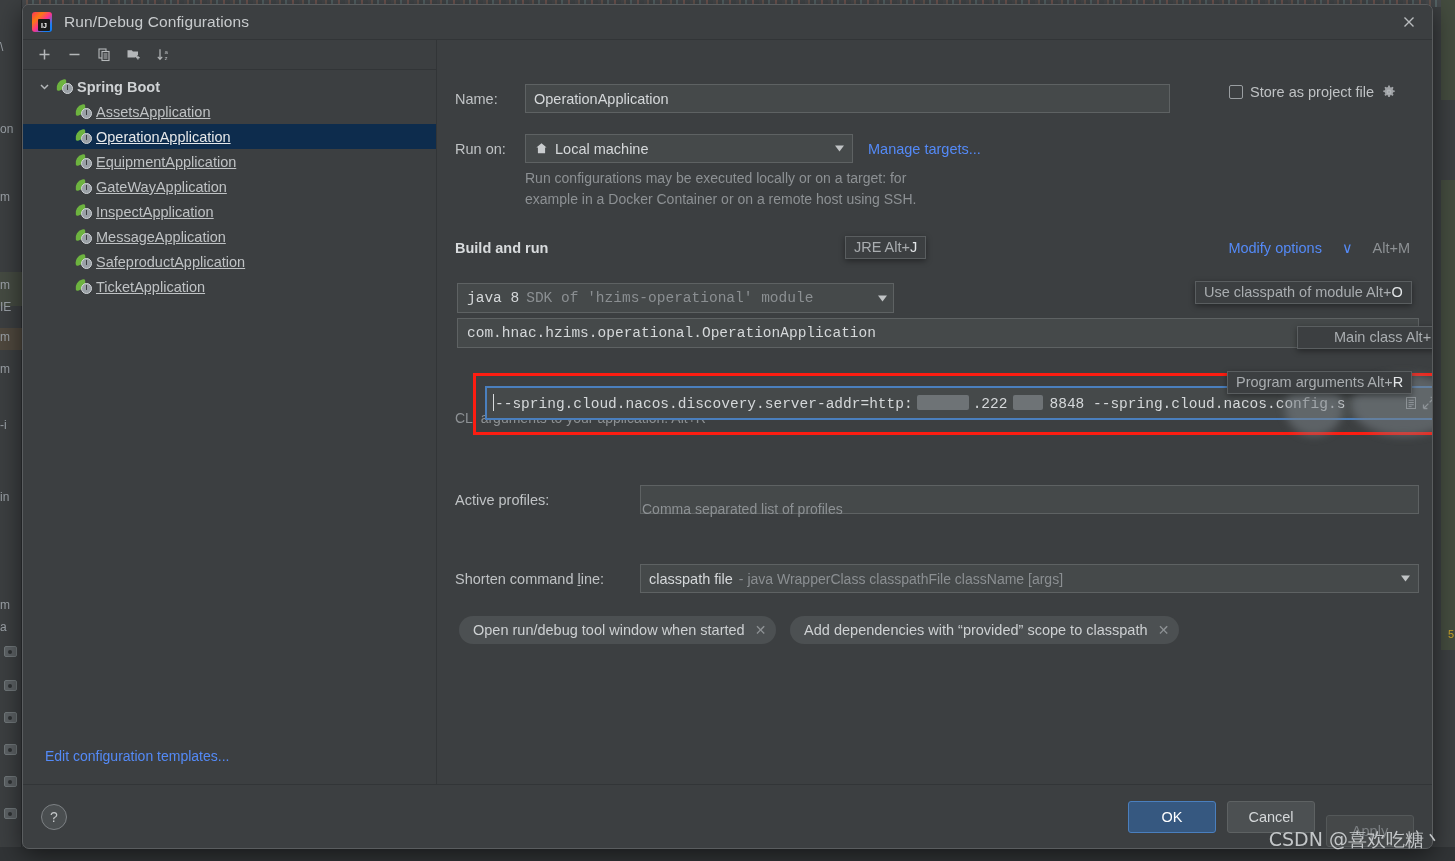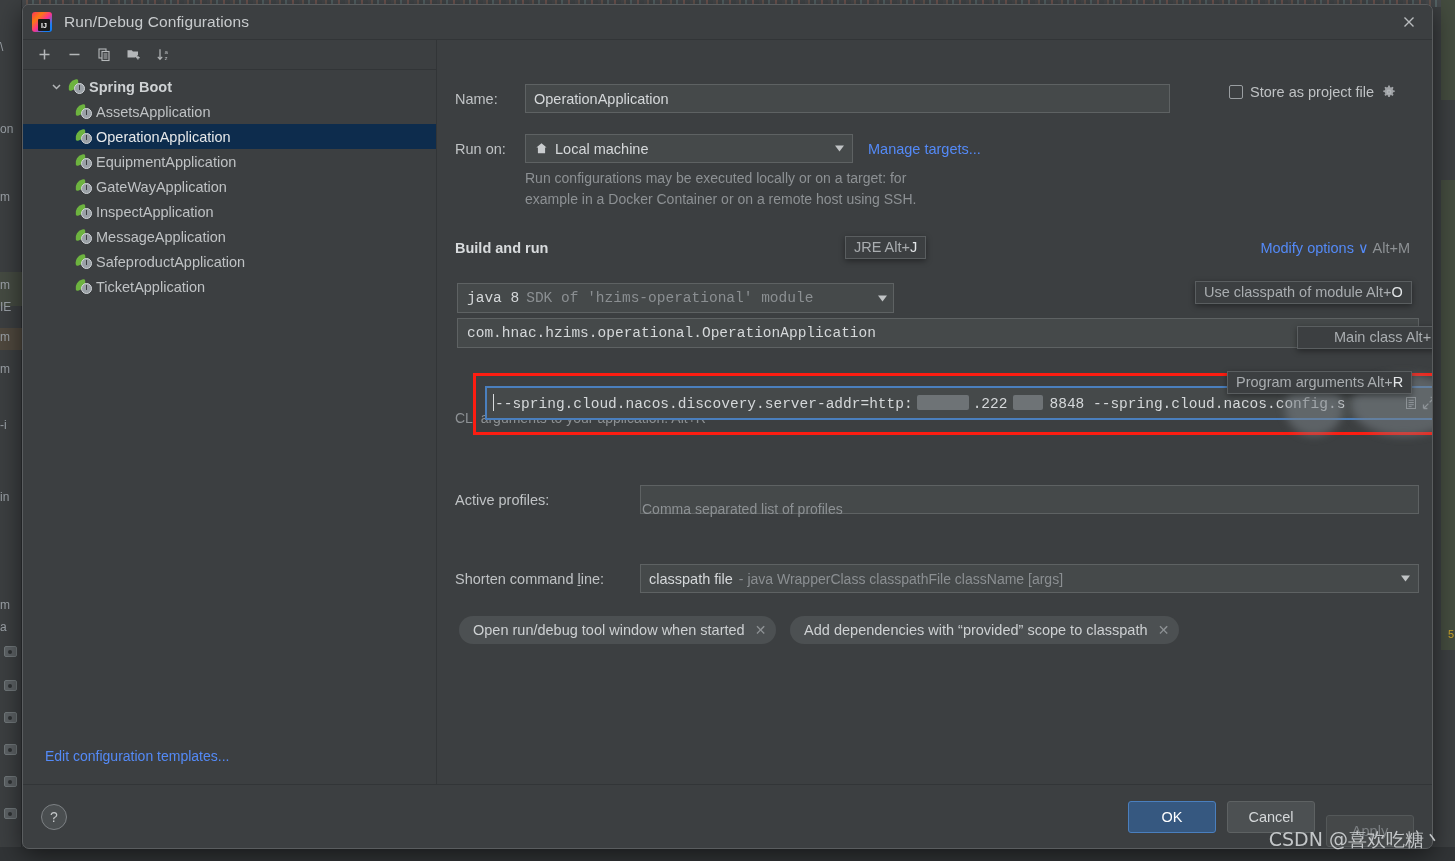--- a/index.html
+++ b/index.html
@@ -157,35 +157,35 @@
     padding-top: 4px;
     overflow: hidden;
   }
   .tree-group {
     height: 25px;
     display: flex; align-items: center;
     padding-left: 14px;
     color: #cfd2d4;
     font-size: 14.5px; font-weight: bold;
     cursor: pointer;
-    margin-left: 12px;
   }
   .chev {
     width: 14px; height: 14px;
     margin-right: 5px;
     display: flex; align-items: center; justify-content: center;
     color: #b4b7b9;
   }
   .tree-item {
     height: 25px;
     display: flex; align-items: center;
     padding-left: 52px;
     color: #bfc2c4;
     font-size: 14.5px;
     cursor: pointer;
+    text-decoration: underline;
   }
   .tree-item.selected {
     background: #0d2c4d;
     color: #e6e8ea;
   }
   
   .spring-icon {
     position: relative;
     width: 18px; height: 16px;
     margin-right: 3px; flex: 0 0 auto;
@@ -282,21 +282,21 @@
   .link {
     color: #548af7; font-size: 14.5px; cursor: pointer;
   }
 
   
   .section-title {
     color: #d8dbdd; font-size: 14.5px; font-weight: bold;
   }
   #modify-options {
     color: #548af7; font-size: 14.5px; cursor: pointer;
-    display: flex; align-items: center; gap: 4px;
+    display: flex; align-items: center; gap: 20px;
   }
   #modify-options .alt { color: #8d9194; }
 
   
   .shortcut-tip {
     position: absolute;
     background: #3c3f41;
     border: 1px solid #5a5e60;
     color: #a9adb0;
     font-size: 14.5px;

